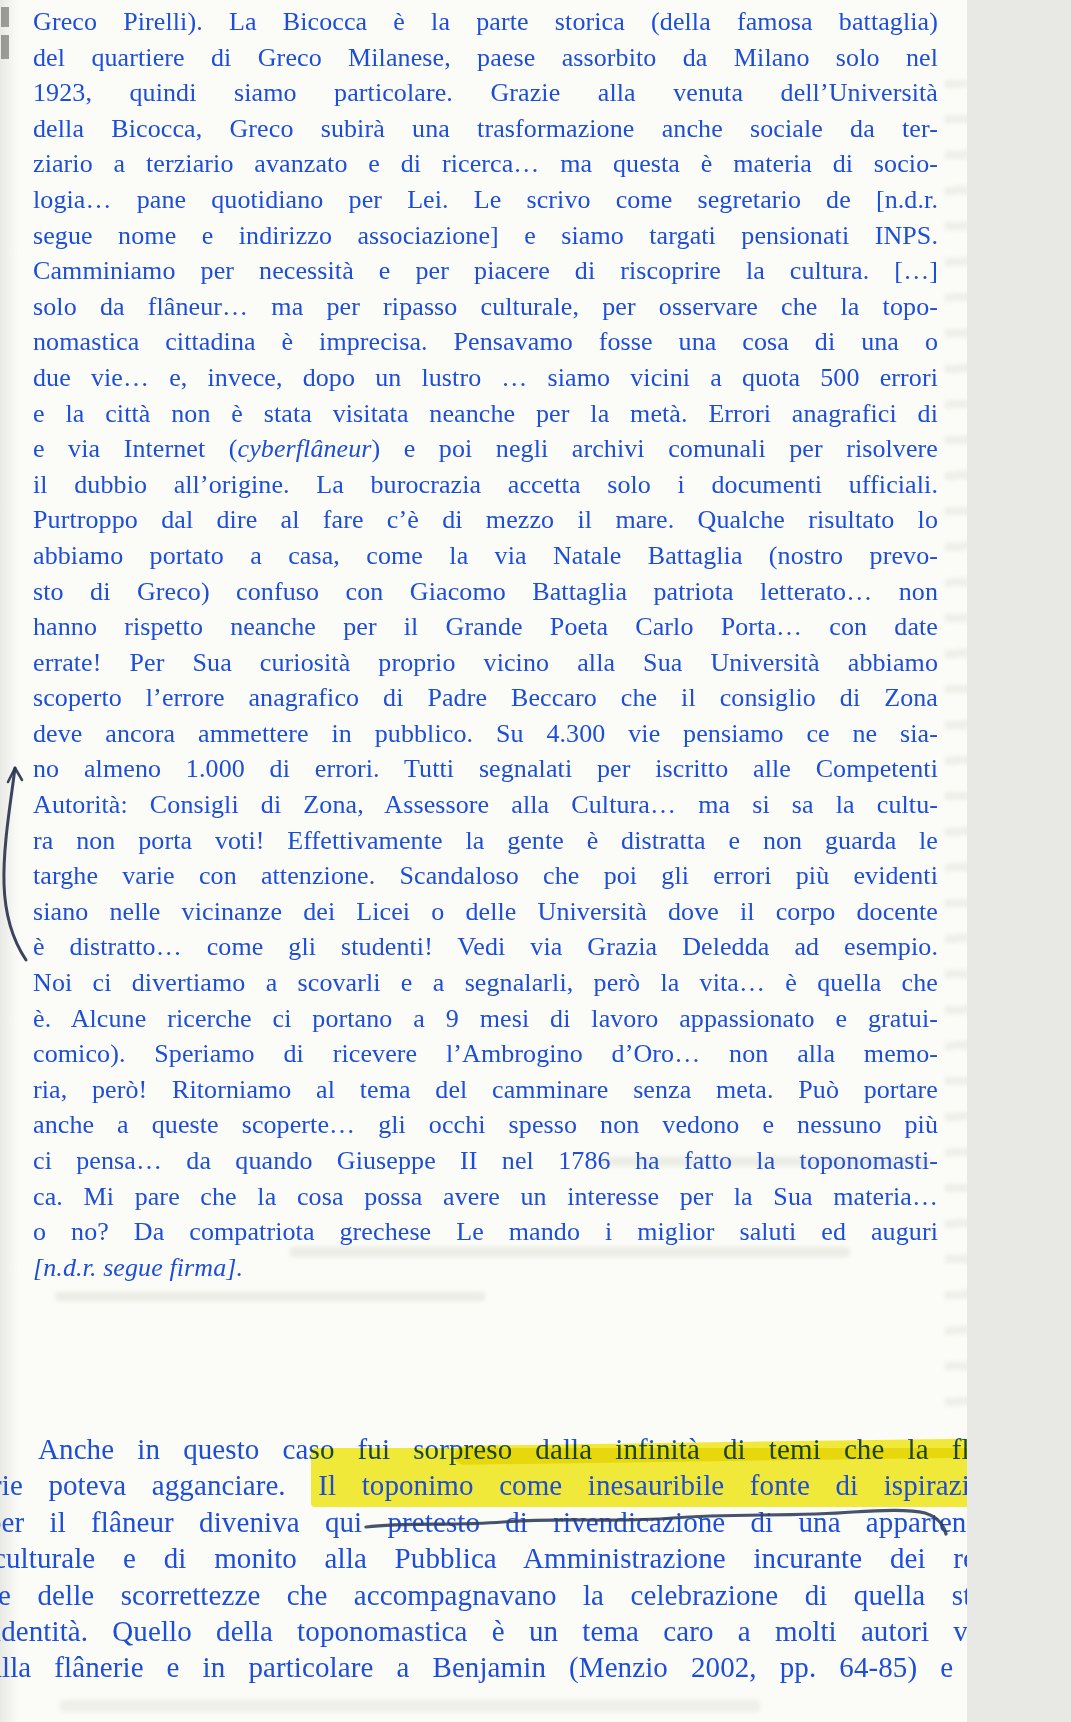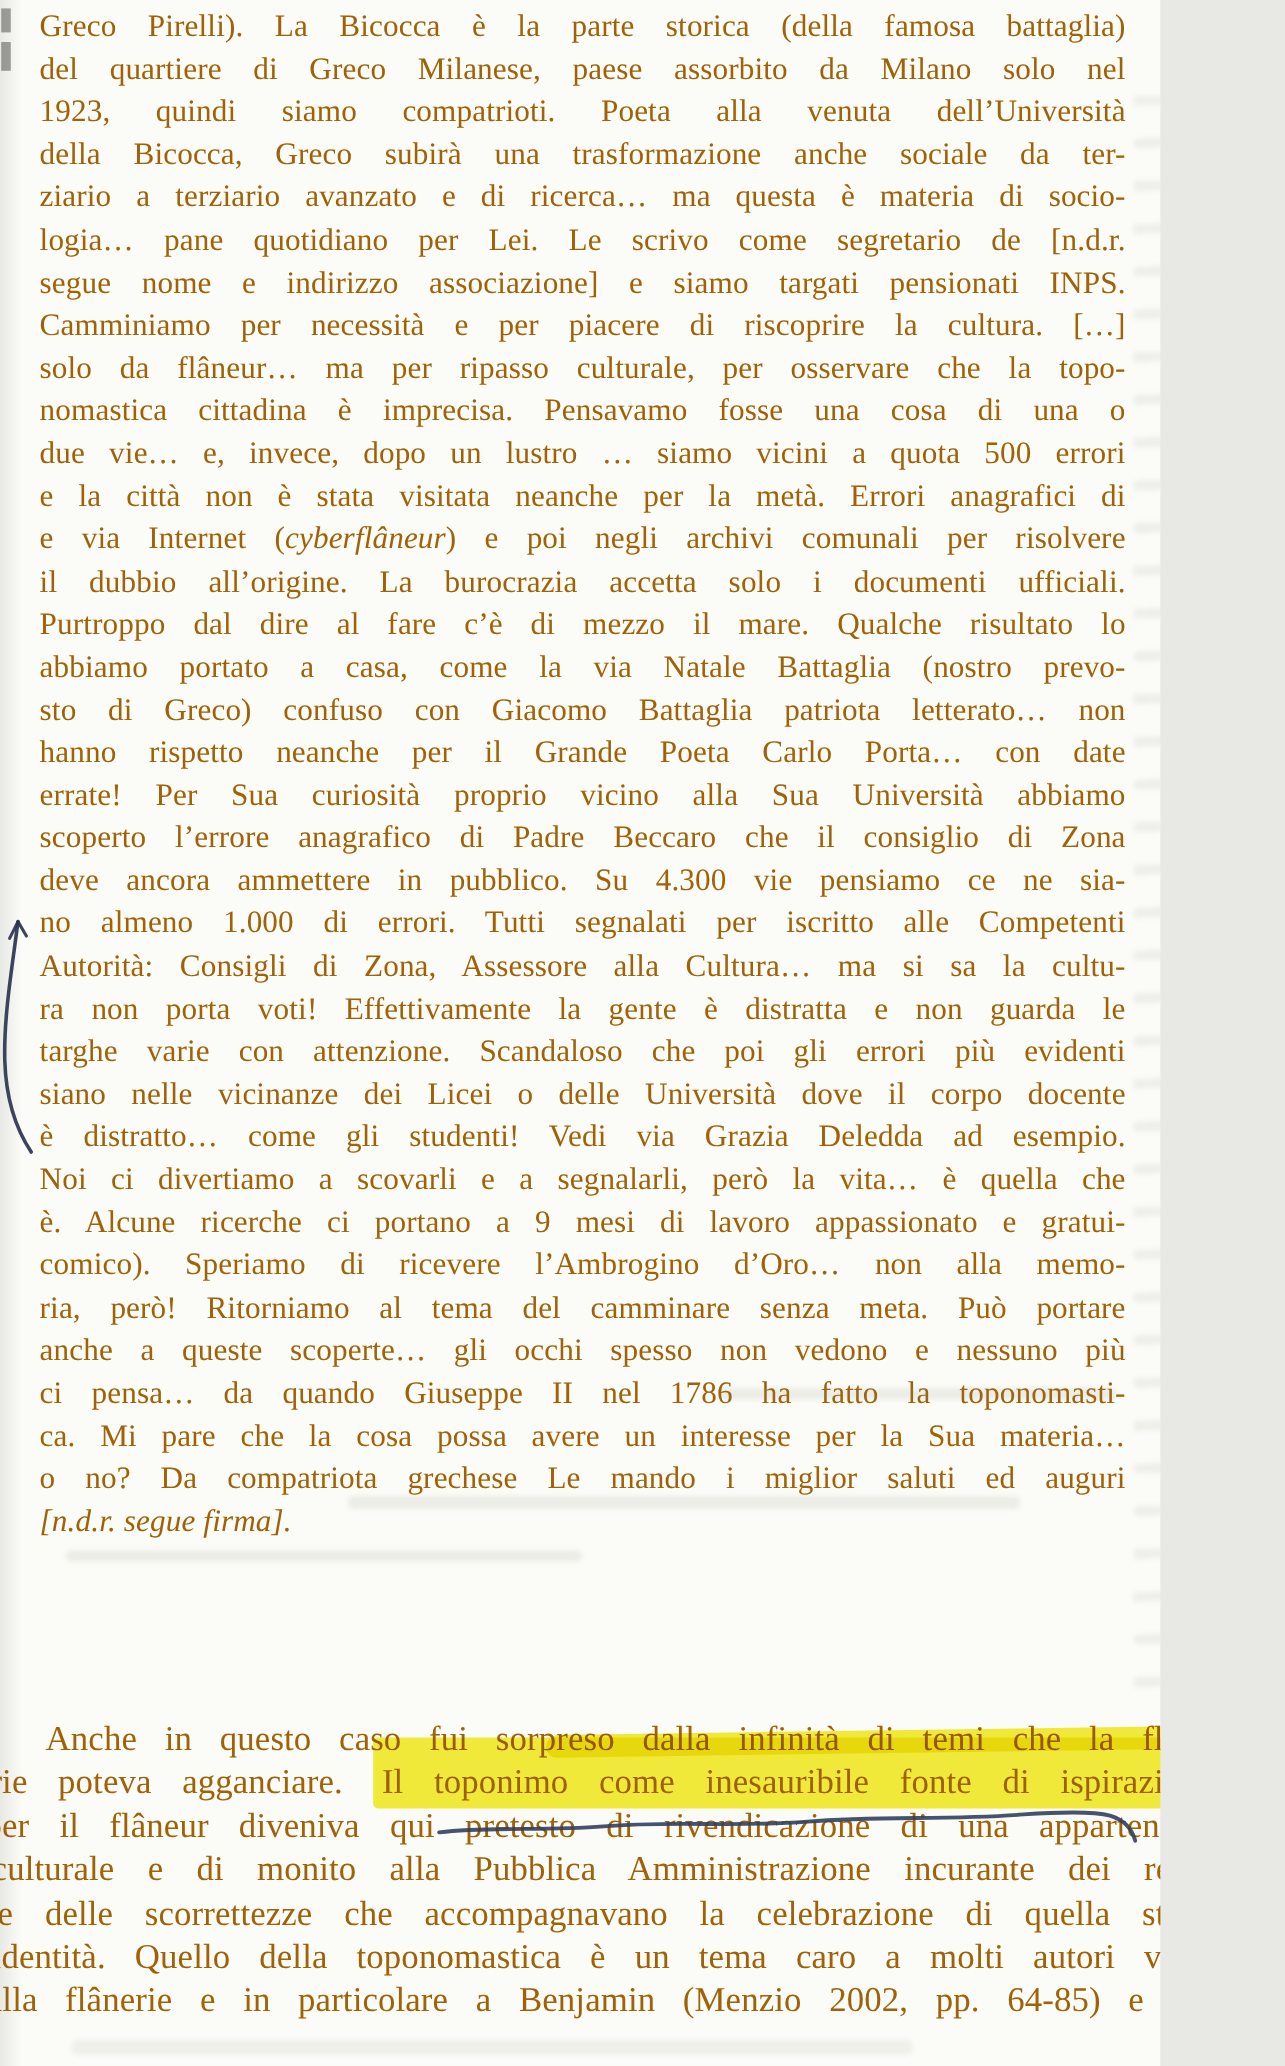--- a/index.html
+++ b/index.html
@@ -1,18 +1,18 @@
 <!DOCTYPE html>
 <html><head>
 <meta charset="utf-8">
 <style>
   html,body{margin:0;padding:0;background:#e8e8e4;}
   .page{
     position:relative; width:967px; height:1722px; overflow:hidden;
-    background:#fbfbf7; color:#a16207;
+    background:#fbfbf7; color:#1d4ed8;
     font-family:"Liberation Serif","DejaVu Serif",serif;
   }
   
   .quote{
     position:absolute; left:33px; top:4px; width:905px;
     font-size:26px; line-height:35.6px; letter-spacing:.1px;
   }
   .closing{
     position:absolute; left:0px; top:1431px; width:1020px;
     font-size:29px; line-height:36.4px; letter-spacing:.1px;
@@ -66,21 +66,21 @@
   .edge-tick.t2{ left:1px; top:35px; width:8px; height:24px; }
 </style>
 </head>
 <body>
 
 <div class="page">
 
   <div class="quote">
     <div class="ln">Greco Pirelli). La Bicocca è la parte storica (della famosa battaglia)</div>
     <div class="ln">del quartiere di Greco Milanese, paese assorbito da Milano solo nel</div>
-    <div class="ln">1923, quindi siamo compatrioti. Poeta alla venuta dell’Università</div>
+    <div class="ln">1923, quindi siamo particolare. Grazie alla venuta dell’Università</div>
     <div class="ln">della Bicocca, Greco subirà una trasformazione anche sociale da ter-</div>
     <div class="ln">ziario a terziario avanzato e di ricerca… ma questa è materia di socio-</div>
     <div class="ln">logia… pane quotidiano per Lei. Le scrivo come segretario de [n.d.r.</div>
     <div class="ln">segue nome e indirizzo associazione] e siamo targati pensionati INPS.</div>
     <div class="ln">Camminiamo per necessità e per piacere di riscoprire la cultura. […]</div>
     <div class="ln">solo da flâneur… ma per ripasso culturale, per osservare che la topo-</div>
     <div class="ln">nomastica cittadina è imprecisa. Pensavamo fosse una cosa di una o</div>
     <div class="ln">due vie… e, invece, dopo un lustro … siamo vicini a quota 500 errori</div>
     <div class="ln">e la città non è stata visitata neanche per la metà. Errori anagrafici di</div>
     <div class="ln"><span>e via Internet (</span><i class="it">cyberflâneur</i><span>) e poi negli archivi comunali per risolvere</span></div>

